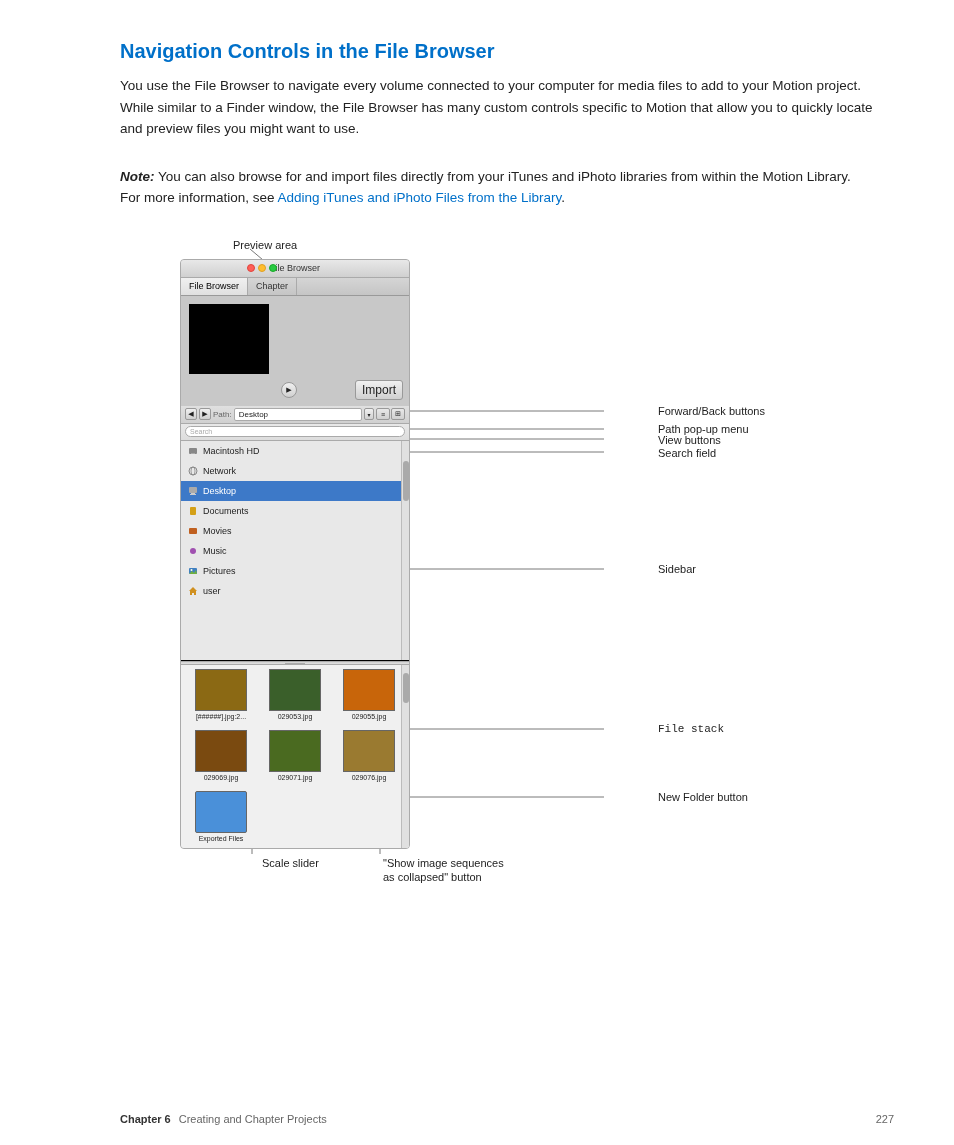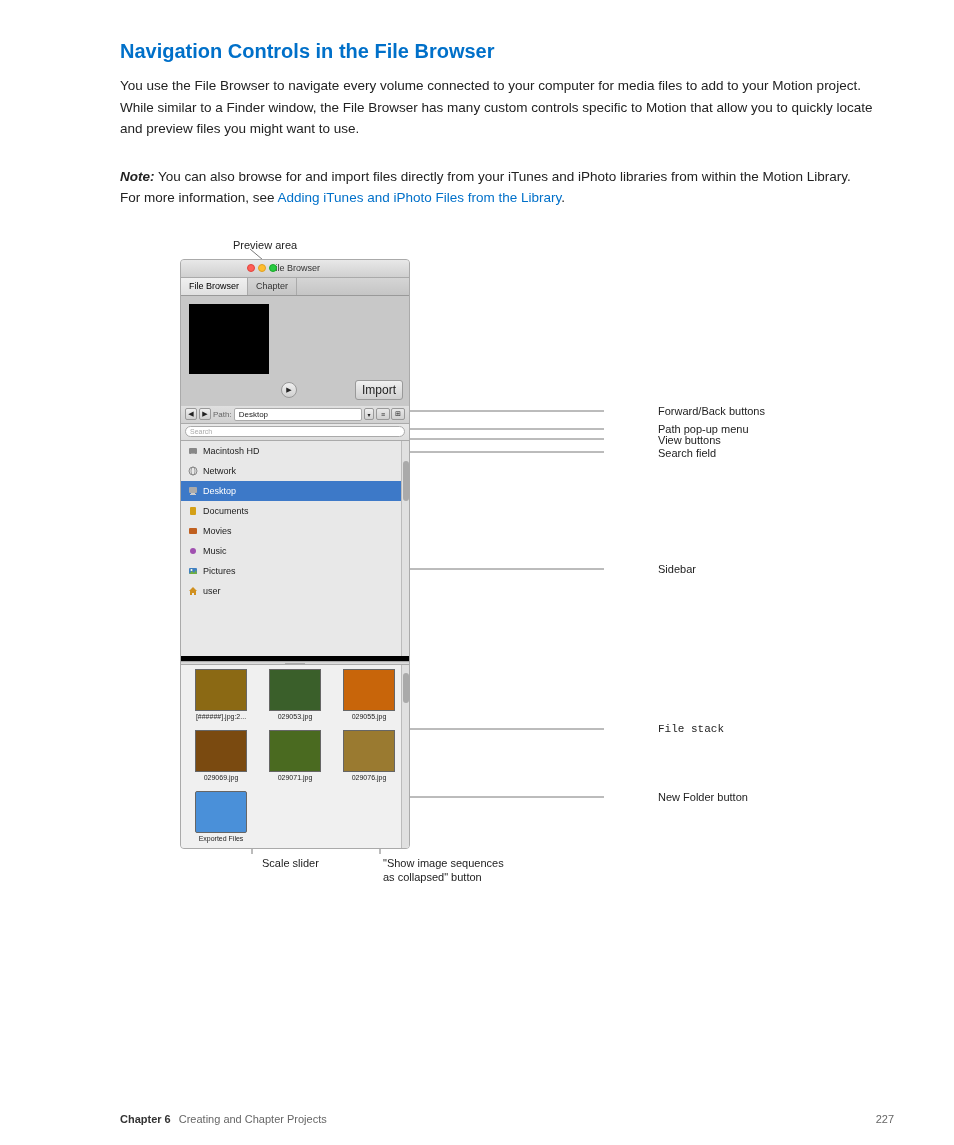--- a/index.html
+++ b/index.html
@@ -252,21 +252,21 @@
       padding: 0 4px;
       display: flex;
       align-items: center;
       color: #999;
     }
 
     
     .sidebar-section {
       background: #e8e8e8;
       height: 220px;
-      border-bottom: 5px solid #000000;
+      border-bottom: 1px solid #000000;
       overflow: hidden;
     }
 
     .sidebar-item {
       height: 20px;
       display: flex;
       align-items: center;
       padding: 0 6px;
       font-size: 9px;
       gap: 4px;

